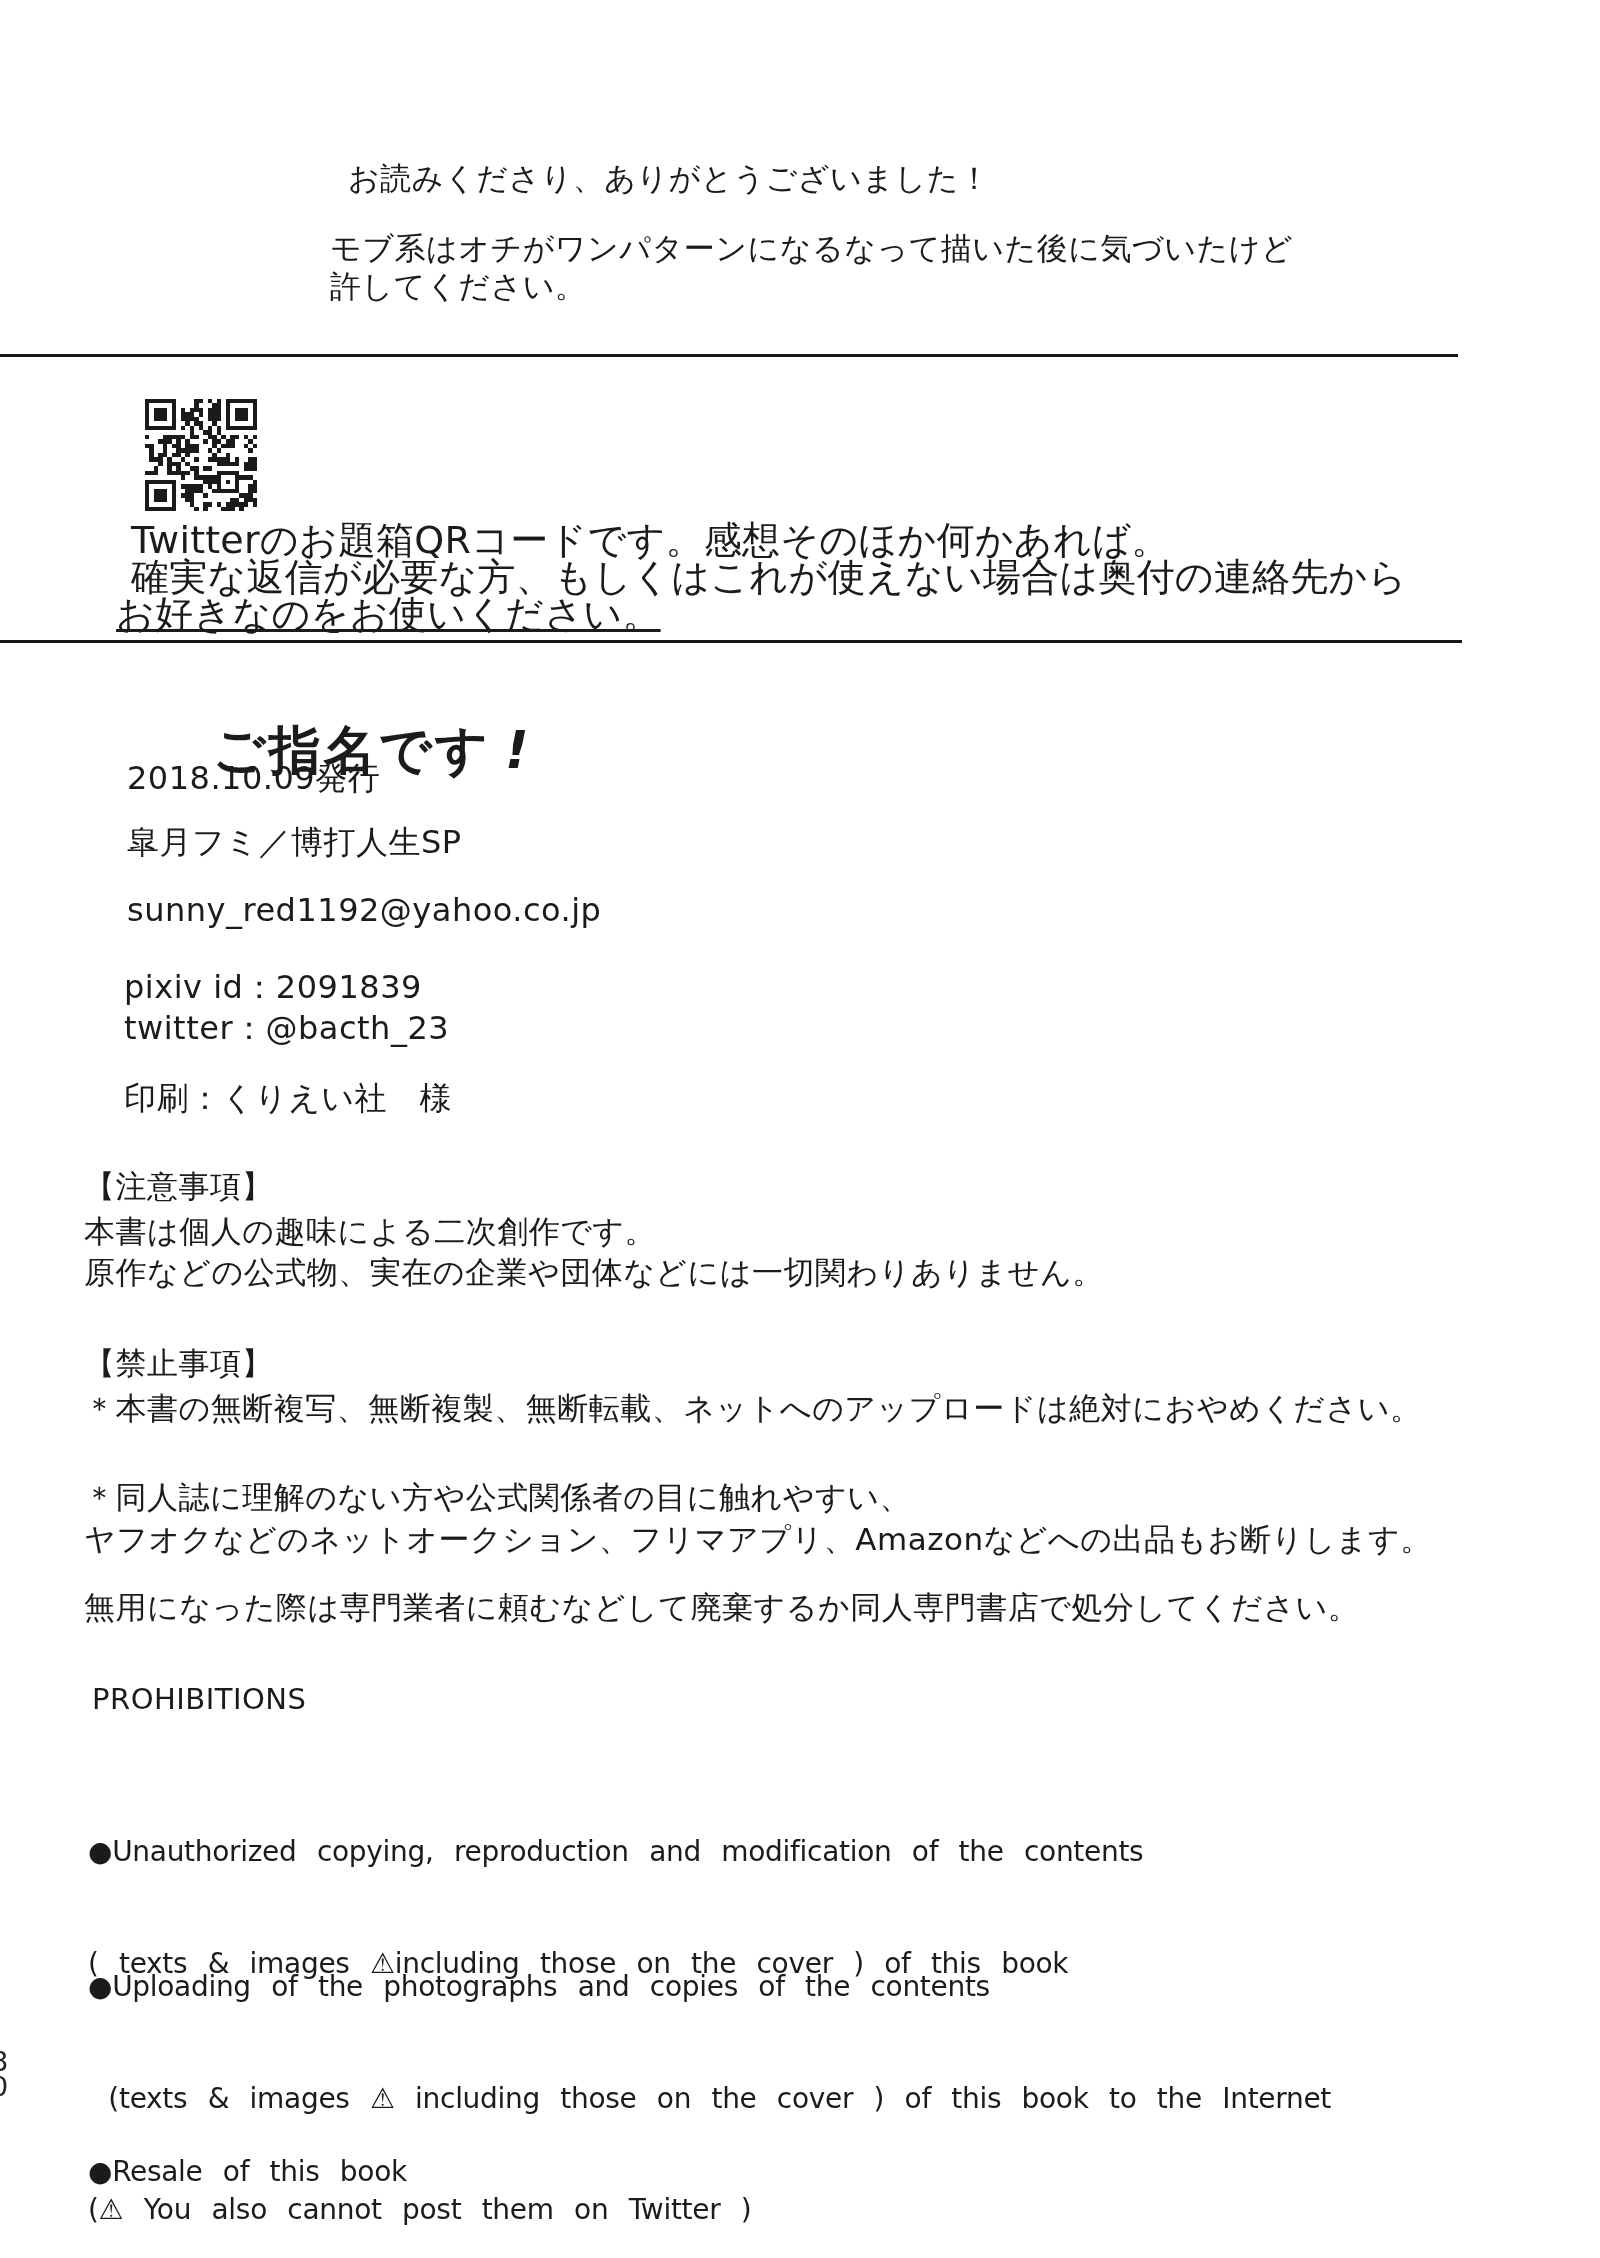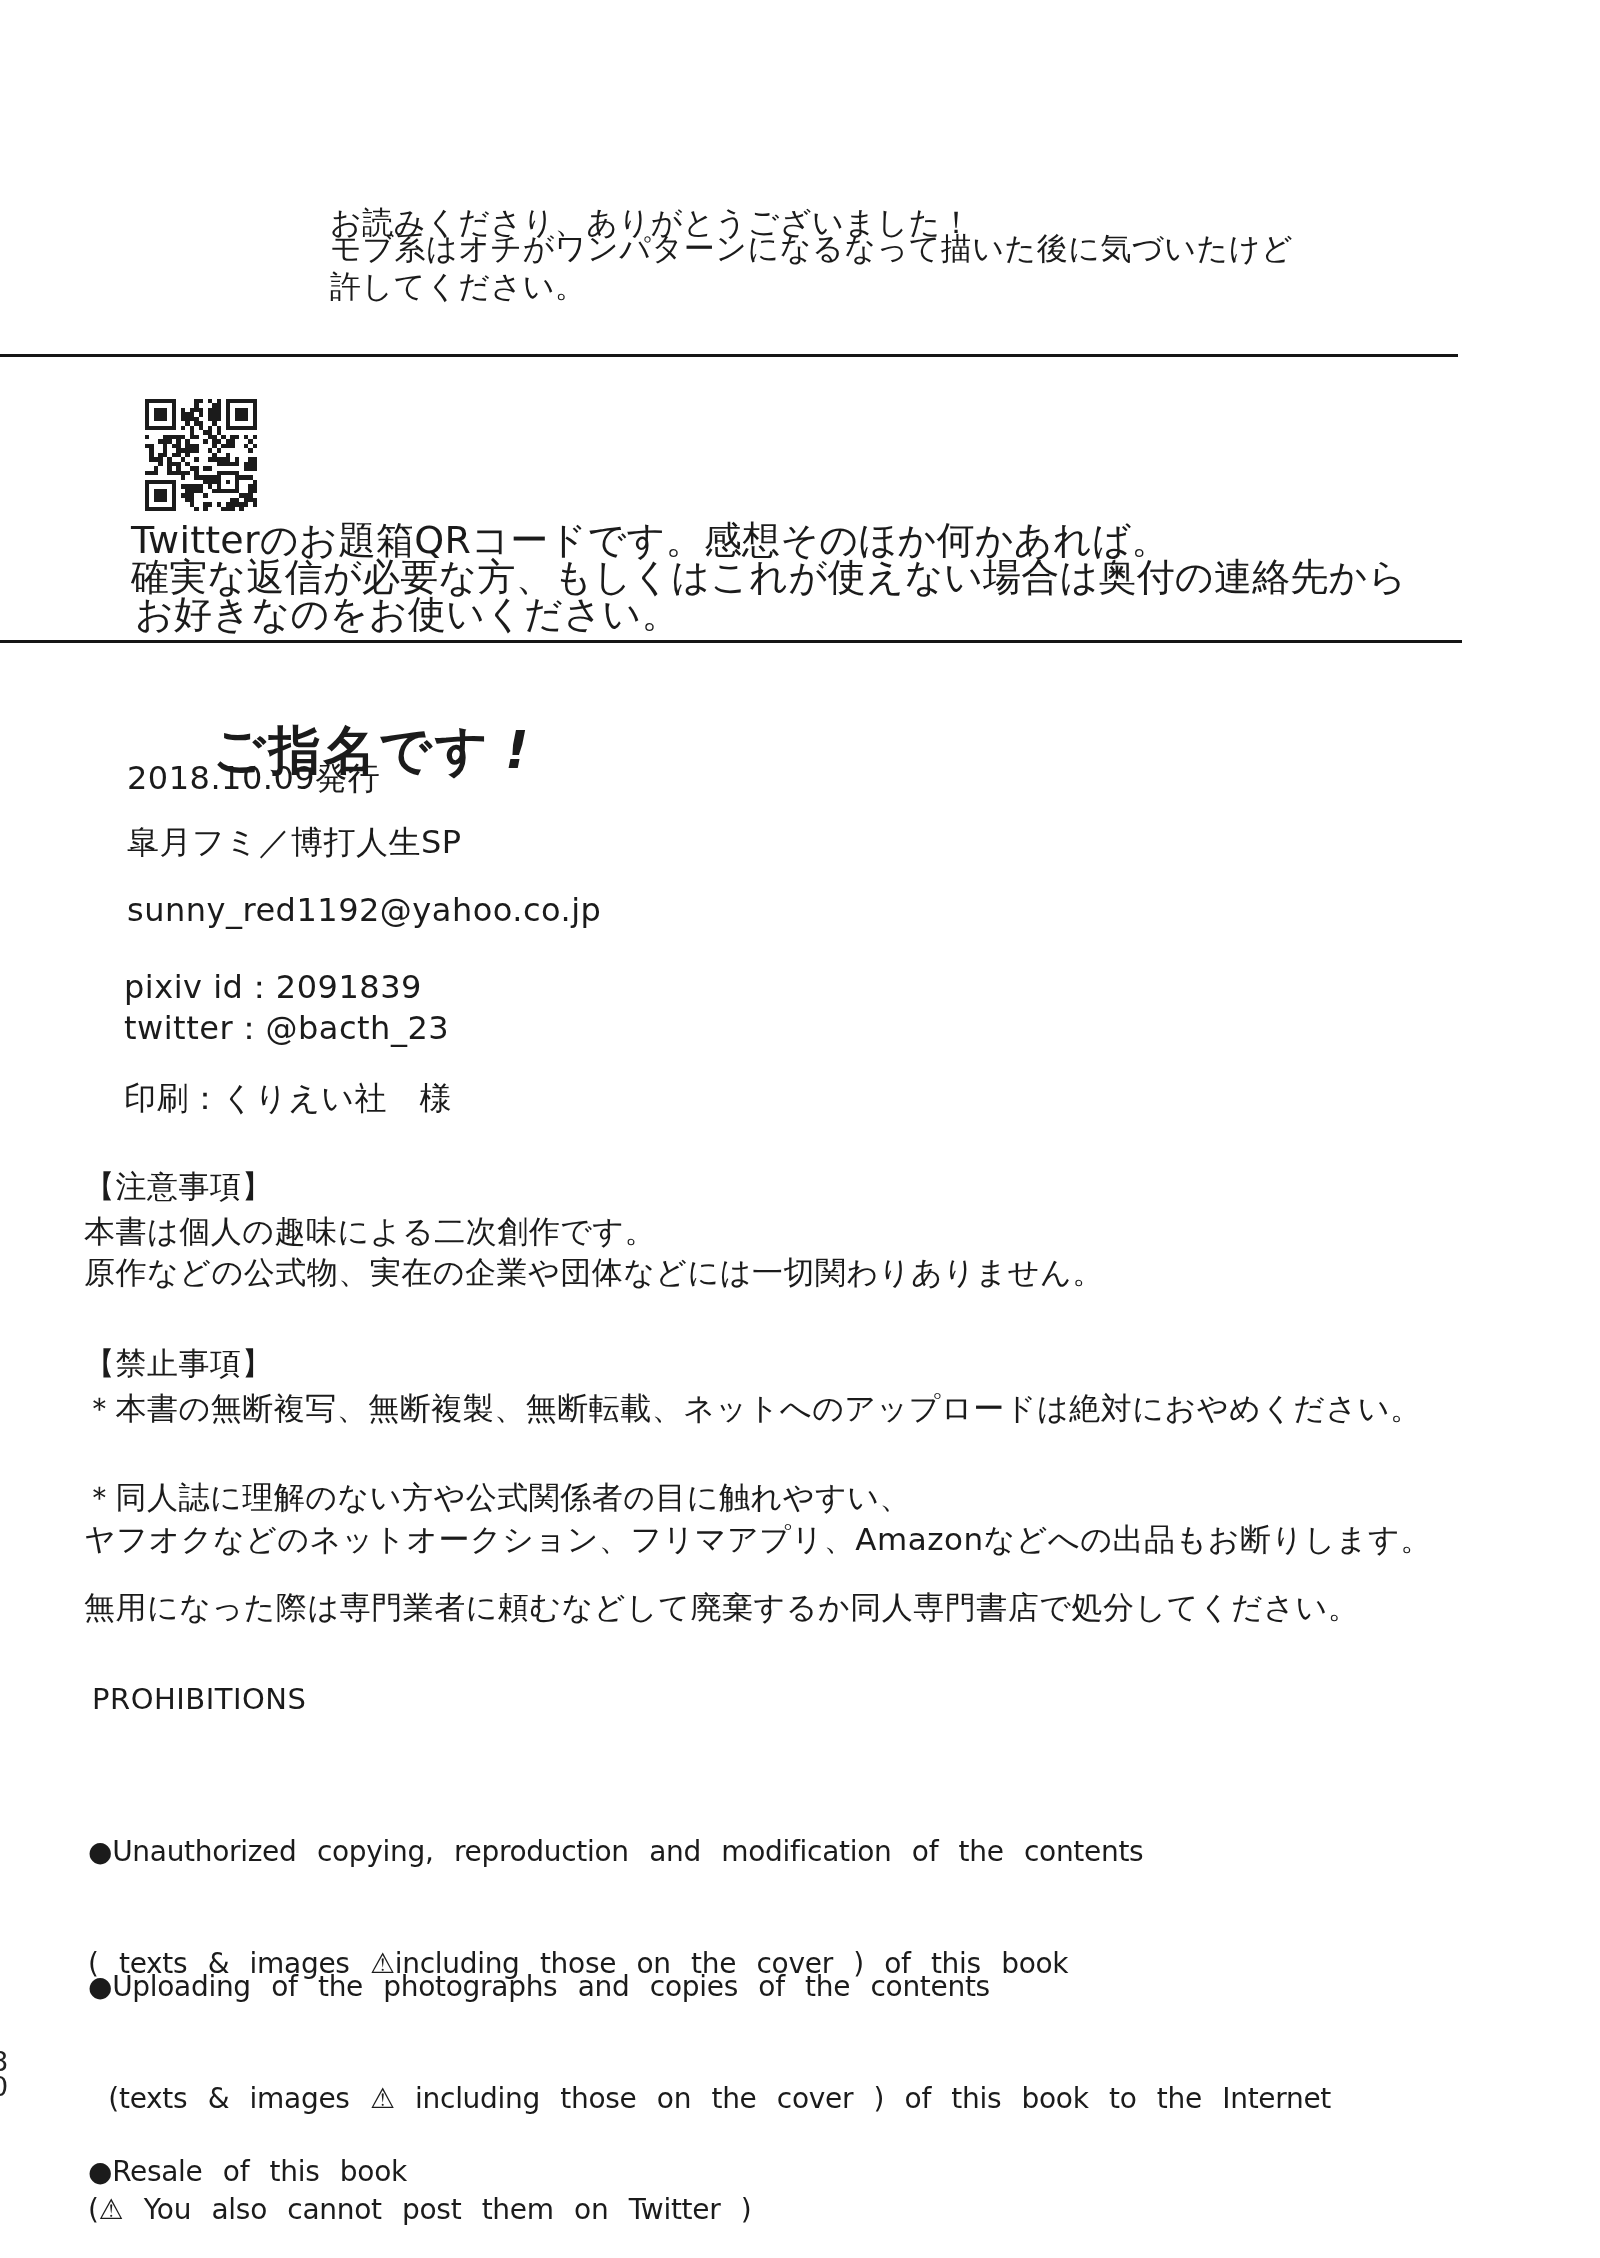--- a/index.html
+++ b/index.html
@@ -29,21 +29,21 @@
   .page-edge{
     position:absolute;left:-9px;top:2049px;
     font-size:27px;line-height:25px;color:#222;
   }
 </style>
 </head>
 <body>
 
 <div class="page">
 
-  <div class="abs jp" style="left:330px;top:158px;margin-top:44px;">お読みくださり、ありがとうございました！</div>
+  <div class="abs jp" style="left:348px;top:158px;">お読みくださり、ありがとうございました！</div>
   <div class="abs jp" style="left:330px;top:228px;">モブ系はオチがワンパターンになるなって描いた後に気づいたけど</div>
   <div class="abs jp" style="left:330px;top:266px;">許してください。</div>
 
   <div class="rule" style="top:354px;width:1458px;"></div>
 
   <svg class="qr" viewBox="0 0 25 25" shape-rendering="crispEdges">
       <rect x="0" y="0" width="1" height="1" fill="#1b1b1b"></rect>
       <rect x="1" y="0" width="1" height="1" fill="#1b1b1b"></rect>
       <rect x="2" y="0" width="1" height="1" fill="#1b1b1b"></rect>
       <rect x="3" y="0" width="1" height="1" fill="#1b1b1b"></rect>
@@ -359,21 +359,21 @@
       <rect x="11" y="24" width="1" height="1" fill="#1b1b1b"></rect>
       <rect x="13" y="24" width="1" height="1" fill="#1b1b1b"></rect>
       <rect x="17" y="24" width="1" height="1" fill="#1b1b1b"></rect>
       <rect x="18" y="24" width="1" height="1" fill="#1b1b1b"></rect>
       <rect x="19" y="24" width="1" height="1" fill="#1b1b1b"></rect>
       <rect x="21" y="24" width="1" height="1" fill="#1b1b1b"></rect>
     </svg>
 
   <div class="abs jp-sm" style="left:131px;top:515px;">Twitterのお題箱QRコードです。感想そのほか何かあれば。</div>
   <div class="abs jp-sm" style="left:131px;top:552px;">確実な返信が必要な方、もしくはこれが使えない場合は奥付の連絡先から</div>
-  <div class="abs jp-sm" style="left:135px;top:589px;">お好きなのをお使いください。</div>
+  <div class="abs jp-sm" style="left:116px;top:589px;text-decoration:underline;">お好きなのをお使いください。</div>
 
   <div class="rule" style="top:640px;width:1462px;"></div>
 
   <div class="abs booklet-title" style="left:128px;top:656px;">
     <span>ご指名です</span><span class="bang">!</span>
   </div>
   <div class="abs colo" style="left:127px;top:757px;">2018.10.09発行</div>
   <div class="abs colo" style="left:127px;top:821px;">皐月フミ／博打人生SP</div>
   <div class="abs colo" style="left:127px;top:891px;">sunny_red1192@yahoo.co.jp</div>
   <div class="abs colo" style="left:124px;top:966px;">pixiv id：2091839</div>

